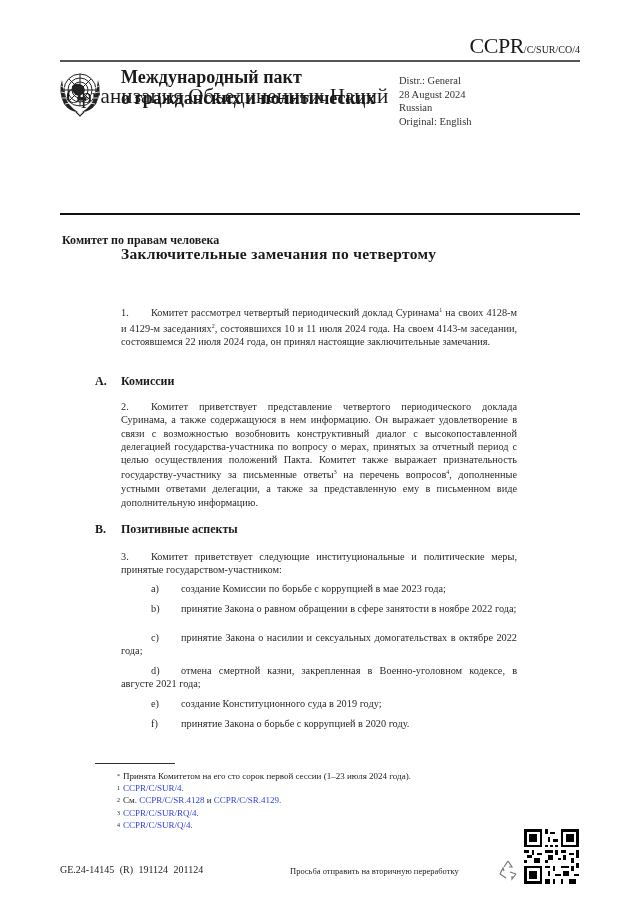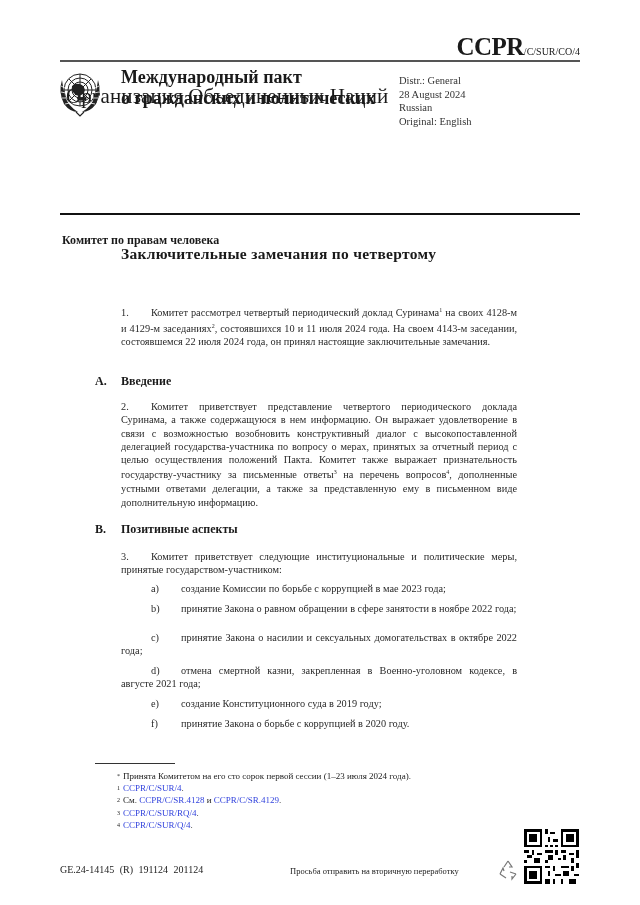--- a/index.html
+++ b/index.html
@@ -1,21 +1,21 @@
 <!DOCTYPE html>
 <html><head>
 <meta charset="utf-8">
 <style>
   html, body { margin:0; padding:0; background:#ffffff; }
   body { width:640px; height:905px; position:relative; overflow:hidden;
          font-family:"Liberation Serif", "DejaVu Serif", serif; color:#1a1a1a; }
   .abs { position:absolute; }
   .org { left:66px; top:38px; font-size:21px; letter-spacing:0.1px;margin-top:46px; }
   .sym { right:60px; top:33px; white-space:nowrap; }
-  .sym-main { font-size:25px; letter-spacing:-0.5px;font-weight:bold; }
+  .sym-main { font-size:22px; letter-spacing:-0.5px; }
   .sym-sub { font-size:10px; }
   .rule-top { left:60px; top:60px; width:520px; height:1.5px; background:#555; }
   .emblem { left:56px; top:66px; width:48px; height:54px; }
   .covenant { left:121px; top:67px; font-size:18px; font-weight:bold; line-height:21px; }
   .meta { left:399px; top:74px; font-size:10.5px; line-height:13.5px; color:#333; }
   .rule-thick { left:60px; top:213px; width:520px; height:2px; background:#111; }
   .committee { left:62px; top:233px; font-size:12px; font-weight:bold; }
   .title { left:121px; top:244px; font-size:15.5px; font-weight:bold; line-height:19px; letter-spacing:0.3px; }
   .title sup { font-size:8px; font-weight:normal; }
   .para { left:121px; width:396px; font-size:10.3px; line-height:13.3px; text-align:justify; color:#2a2a2a; }
@@ -102,21 +102,21 @@
 
 <div class="abs title">
   <div>Заключительные замечания по четвертому</div>
 </div>
 
 <div class="abs para p1">
   <span class="num">1.</span><span>Комитет рассмотрел четвертый периодический доклад Суринама</span><sup>1</sup><span> на своих 4128-м и 4129-м заседаниях</span><sup>2</sup><span>, состоявшихся 10 и 11 июля 2024 года. На своем 4143-м заседании, состоявшемся 22 июля 2024 года, он принял настоящие заключительные замечания.</span>
 </div>
 
 <div class="abs hA">
-  <span class="letter">A.</span><span>Введение</span>
+  <span class="letter">A.</span><span>Комиссии</span>
 </div>
 
 <div class="abs para p2">
   <span class="num">2.</span><span>Комитет приветствует представление четвертого периодического доклада Суринама, а также содержащуюся в нем информацию. Он выражает удовлетворение в связи с возможностью возобновить конструктивный диалог с высокопоставленной делегацией государства-участника по вопросу о мерах, принятых за отчетный период с целью осуществления положений Пакта. Комитет также выражает признательность государству-участнику за письменные ответы</span><sup>3</sup><span> на перечень вопросов</span><sup>4</sup><span>, дополненные устными ответами делегации, а также за представленную ему в письменном виде дополнительную информацию.</span>
 </div>
 
 <div class="abs hB">
   <span class="letter">B.</span><span>Позитивные аспекты</span>
 </div>
 

